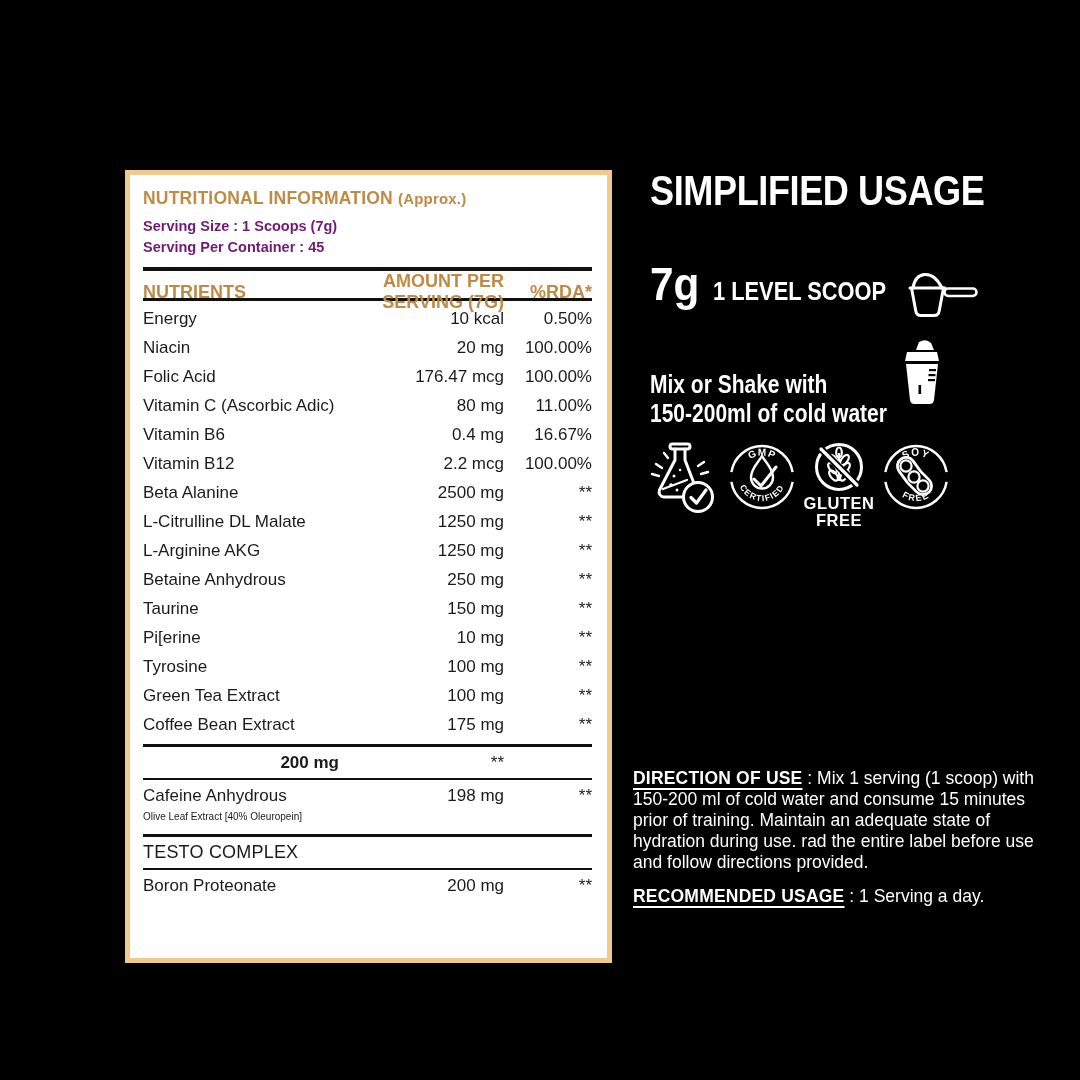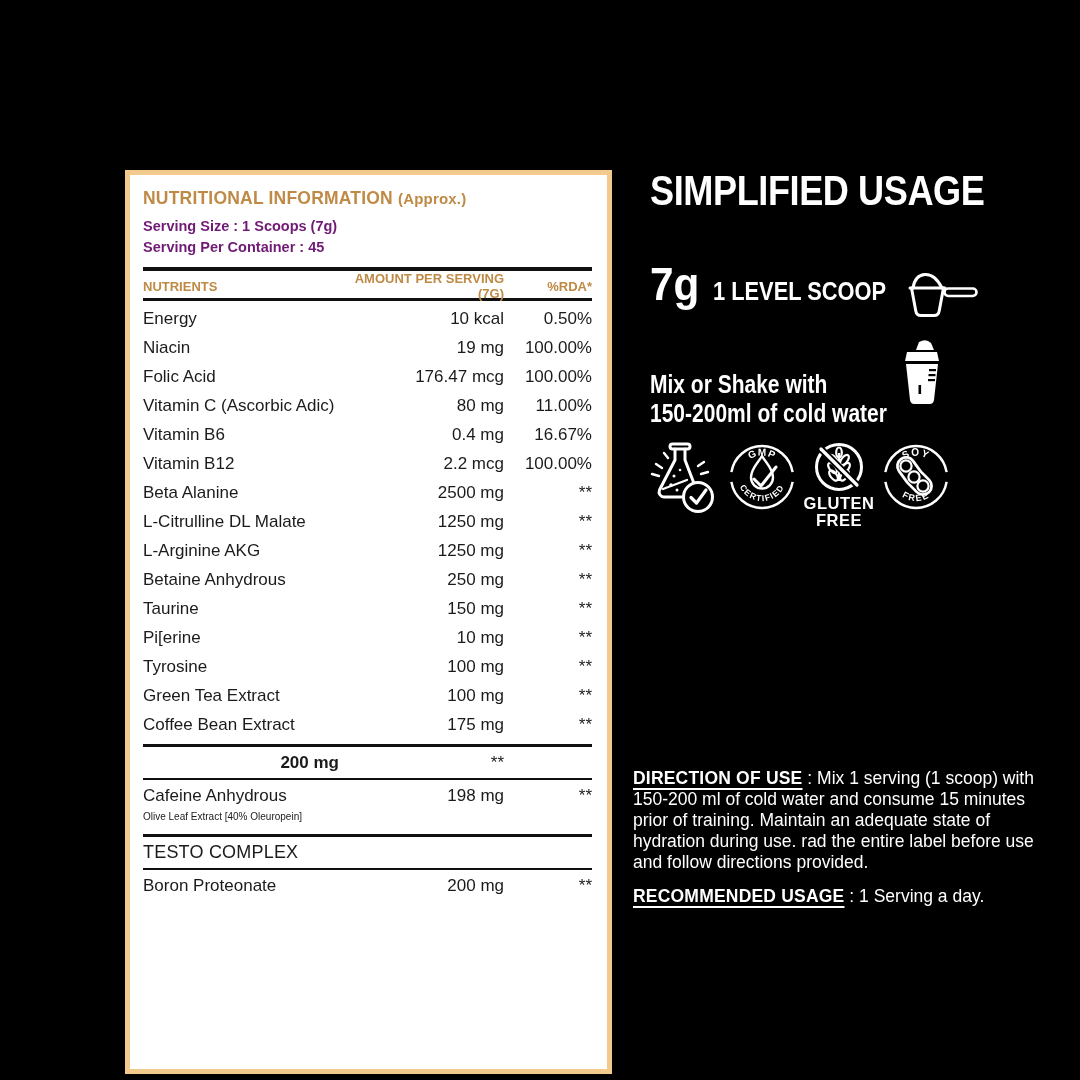--- a/index.html
+++ b/index.html
@@ -1,35 +1,35 @@
 <!DOCTYPE html>
 <html><head>
 <meta charset="utf-8">
 <style>
   html,body{margin:0;padding:0;background:#000;}
   .stage{position:relative;width:1080px;height:1080px;background:#000;overflow:hidden;
          font-family:"Liberation Sans",sans-serif;}
 
   
-  .panel{position:absolute;left:125px;top:170px;width:487px;height:904px;
+  .panel{position:absolute;left:125px;top:170px;width:487px;height:793px;
          background:#fff;border:5px solid #f3ca8e;box-sizing:border-box;}
   .panel-inner{padding:12px 15px 0 13px;color:#1b1b1b;}
   .p-title{margin:0;font-size:17.5px;line-height:22px;font-weight:bold;color:#bf8a45;letter-spacing:.2px;}
   .p-title-note{font-size:15px;}
   .serving{font-size:14.5px;line-height:21px;font-weight:bold;color:#701a75;}
   .serving.first{margin-top:6px;}
   .rule{background:#101010;}
   .r4{height:4px;margin-top:9px;}
   .r3{height:3px;}
   .r2{height:2px;}
   .r1{height:1.5px;}
   .mt5{margin-top:5px;}
   .mt9{margin-top:9px;}
   .thead{display:grid;grid-template-columns:1fr 165px 88px;align-items:center;height:27px;
-         font-size:13px;font-weight:bold;color:#bf8a45;}
+         font-size:18px;font-weight:bold;color:#bf8a45;}
   .tbody{margin-top:3px;}
   .trow{display:grid;grid-template-columns:1fr 165px 88px;align-items:center;height:29px;
         font-size:17px;color:#1b1b1b;}
   .c-amt{text-align:right;}
   .c-rda{text-align:right;}
   .row-mcm{height:31px;}
   .row-mcm .c-name{font-size:18px;letter-spacing:.2px;}
   .row-mcm .c-amt{font-weight:bold;}
   .row-caf{height:26px;align-items:end;}
   .subtext{font-size:10px;line-height:17px;margin-top:2px;color:#1b1b1b;}
@@ -80,21 +80,21 @@
 
       <div class="tbody">
 
       <div class="trow">
           <span class="c-name">Energy</span>
           <span class="c-amt">10 kcal</span>
           <span class="c-rda">0.50%</span>
         </div>
           <div class="trow">
           <span class="c-name">Niacin</span>
-          <span class="c-amt">19 mg</span>
+          <span class="c-amt">20 mg</span>
           <span class="c-rda">100.00%</span>
         </div>
           <div class="trow">
           <span class="c-name">Folic Acid</span>
           <span class="c-amt">176.47 mcg</span>
           <span class="c-rda">100.00%</span>
         </div>
           <div class="trow">
           <span class="c-name">Vitamin C (Ascorbic Adic)</span>
           <span class="c-amt">80 mg</span>

